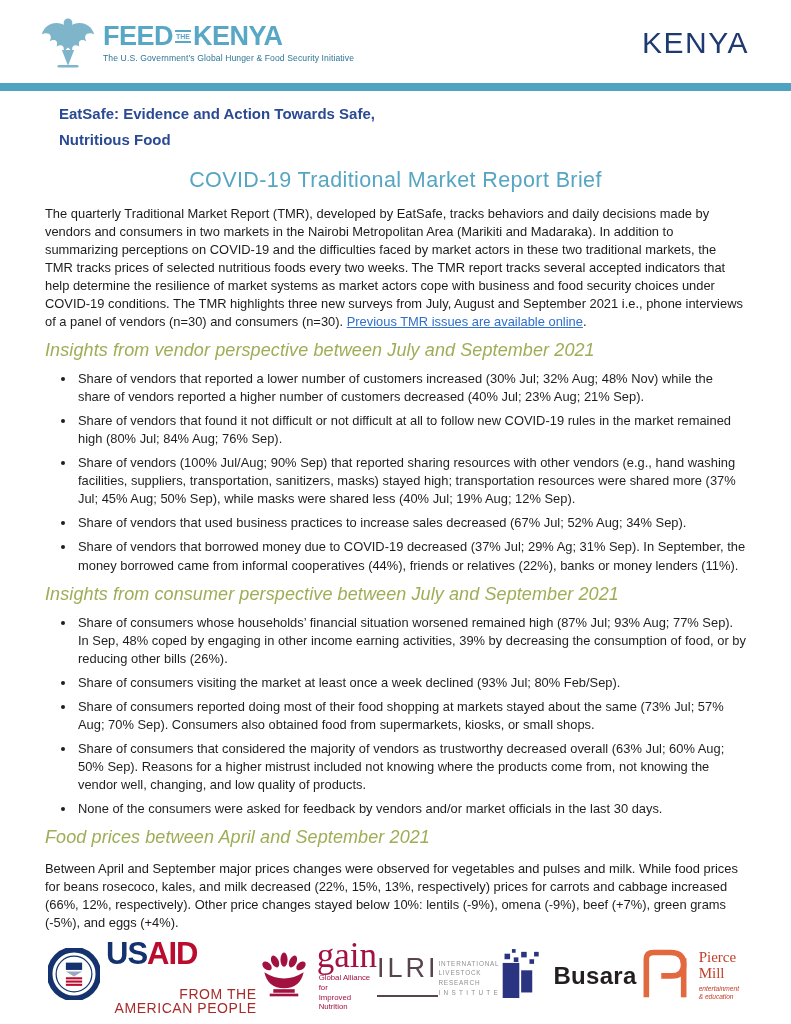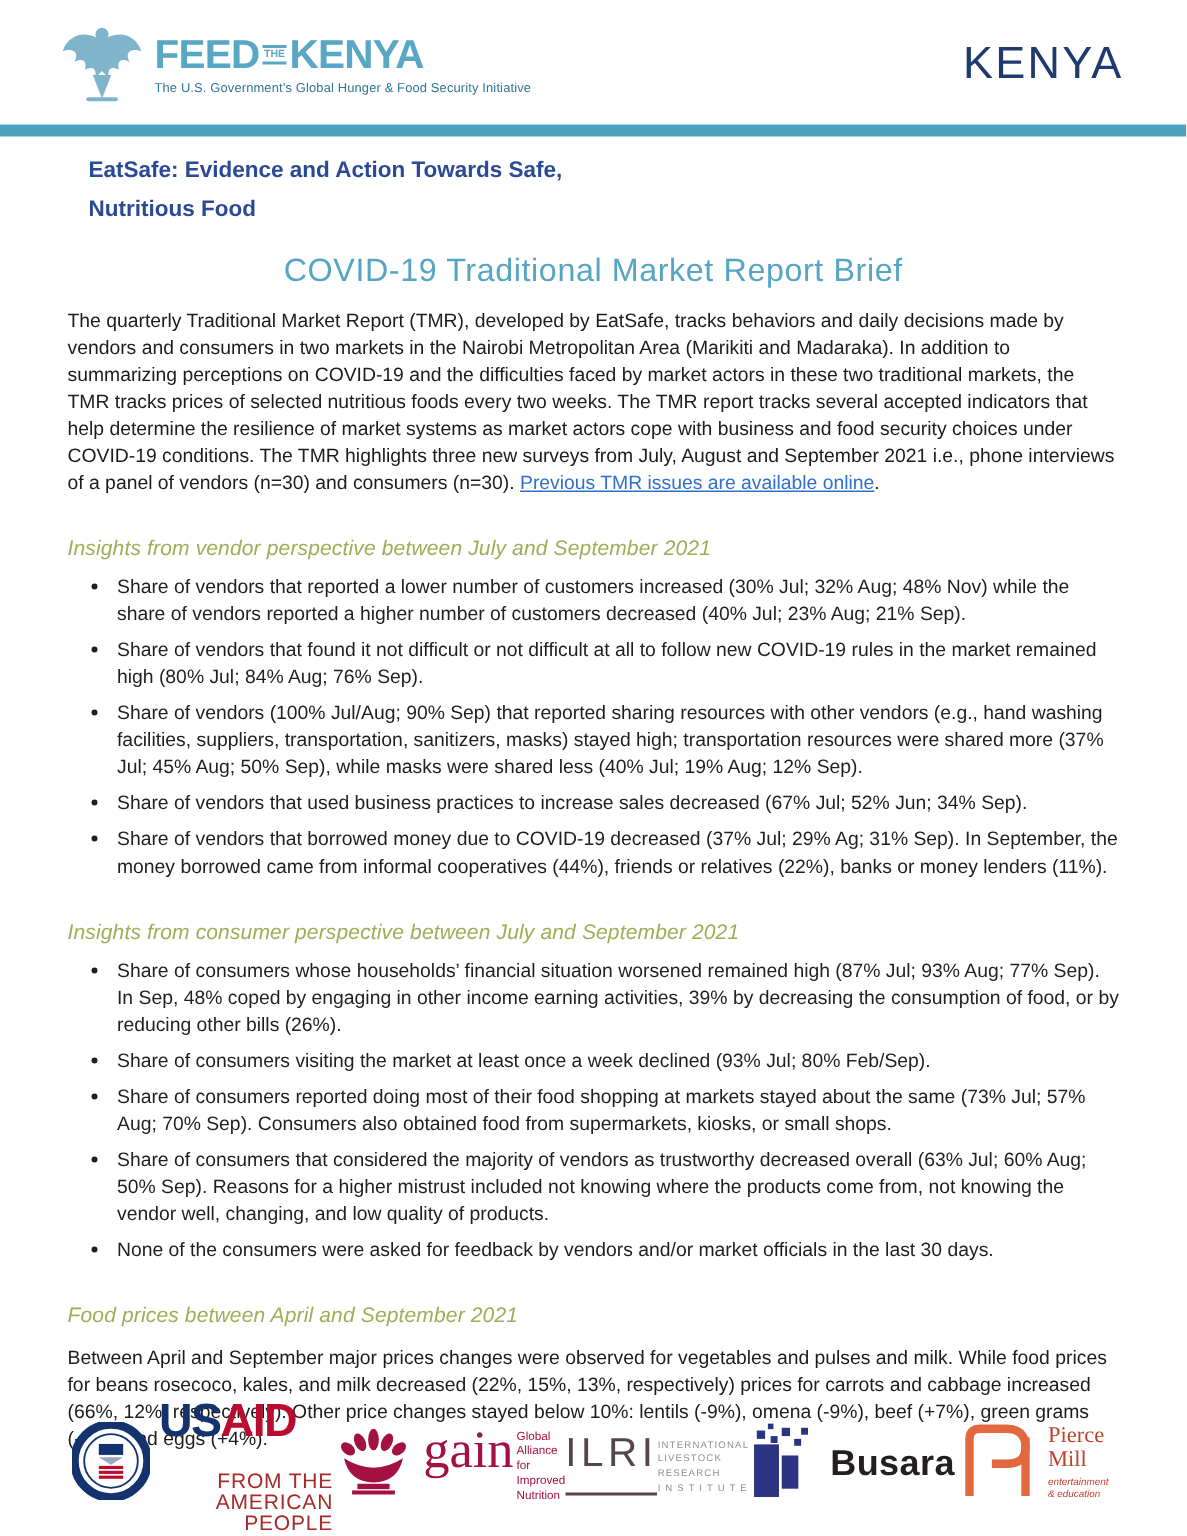--- a/index.html
+++ b/index.html
@@ -16,35 +16,35 @@
   .country{color:#1f3a70;font-size:30px;letter-spacing:1.5px;}
   .teal-rule{height:8px;background:#4da3c0;}
 
   
   .content{padding:6px 45px 0 45px;}
   .program-title{color:#2b4a94;font-size:15px;font-weight:bold;margin:4px 0 0 14px;line-height:1.75;}
   .report-title{color:#55a5c3;text-align:center;font-size:21.5px;font-weight:normal;margin:14px 0 0;letter-spacing:0.4px;}
   .issue-line{color:#55a5c3;text-align:center;font-size:16.5px;font-weight:normal;margin:16px 0 0;letter-spacing:0.2px;}
   .body-text{font-size:12.9px;line-height:1.4;margin:12px 0 0;color:#1c1c1c;}
   .link{color:#2e6fd0;text-decoration:underline;cursor:pointer;}
-  .section-heading{color:#9dae56;font-style:italic;font-size:14px;font-weight:normal;margin:26px 0 0;letter-spacing:0.1px;}
+  .section-heading{color:#9dae56;font-style:italic;font-size:18px;font-weight:normal;margin:9px 0 0;letter-spacing:0.1px;}
   ul.bullets{margin:9px 0 0;padding-left:31px;}
   ul.bullets li{font-size:12.9px;line-height:1.4;margin-bottom:6px;padding-left:2px;}
 
   
   .partner-logos{position:absolute;left:48px;right:52px;bottom:10px;height:76px;display:flex;align-items:center;justify-content:space-between;}
   .logo-block{display:flex;align-items:center;gap:6px;}
   
   .usaid-text{display:flex;flex-direction:column;line-height:1;}
   .usaid-word{font-size:31px;font-weight:bold;letter-spacing:-1px;}
   .usaid-us{color:#14336e;}
   .usaid-aid{color:#ba0c2f;}
   .usaid-tag{color:#a72b2a;font-size:14px;letter-spacing:0.55px;margin-top:18px;text-align:right;}
   
-  .gain-text{display:flex;flex-direction:row;line-height:1;}
+  .gain-text{display:flex;flex-direction:column;line-height:1;}
   .gain-word{font-family:"Liberation Serif",serif;color:#a31141;font-size:35px;line-height:0.9;}
   .gain-tag{color:#a31141;font-size:7.8px;line-height:1.25;margin-top:2px;margin-left:2px;}
   
   .ilri-block{display:flex;flex-direction:row;line-height:1;}
   .ilri-word{color:#57454e;font-size:27px;letter-spacing:3px;border-bottom:2px solid #57454e;padding-bottom:3px;}
   .ilri-tag{color:#8f8f8f;font-size:6.4px;letter-spacing:0.8px;line-height:1.5;margin-top:4px;}
   
   .pm-text{display:flex;flex-direction:column;line-height:1;}
   .pm-name{font-family:"Liberation Serif",serif;color:#c0402a;font-size:15px;line-height:1.05;}
   .pm-tag{color:#c0402a;font-size:6.6px;font-style:italic;line-height:1.3;margin-top:3px;}
@@ -92,21 +92,21 @@
 
     <p class="body-text">
       <span>The quarterly Traditional Market Report (TMR), developed by EatSafe, tracks behaviors and daily decisions made by vendors and consumers in two markets in the Nairobi Metropolitan Area (Marikiti and Madaraka). In addition to summarizing perceptions on COVID-19 and the difficulties faced by market actors in these two traditional markets, the TMR tracks prices of selected nutritious foods every two weeks. The TMR report tracks several accepted indicators that help determine the resilience of market systems as market actors cope with business and food security choices under COVID-19 conditions. The TMR highlights three new surveys from July, August and September 2021 i.e., phone interviews of a panel of vendors (n=30) and consumers (n=30). </span><a class="link" href="#">Previous TMR issues are available online</a><span>.</span>
     </p>
 
     <h4 class="section-heading">Insights from vendor perspective between July and September 2021</h4>
     <ul class="bullets">
       <li>Share of vendors that reported a lower number of customers increased (30% Jul; 32% Aug; 48% Nov) while the share of vendors reported a higher number of customers decreased (40% Jul; 23% Aug; 21% Sep).</li>
       <li>Share of vendors that found it not difficult or not difficult at all to follow new COVID-19 rules in the market remained high (80% Jul; 84% Aug; 76% Sep).</li>
       <li>Share of vendors (100% Jul/Aug; 90% Sep) that reported sharing resources with other vendors (e.g., hand washing facilities, suppliers, transportation, sanitizers, masks) stayed high; transportation resources were shared more (37% Jul; 45% Aug; 50% Sep), while masks were shared less (40% Jul; 19% Aug; 12% Sep).</li>
-      <li>Share of vendors that used business practices to increase sales decreased (67% Jul; 52% Jun; 34% Sep).</li>
+      <li>Share of vendors that used business practices to increase sales decreased (67% Jul; 52% Aug; 34% Sep).</li>
       <li>Share of vendors that borrowed money due to COVID-19 decreased (37% Jul; 29% Ag; 31% Sep). In September, the money borrowed came from informal cooperatives (44%), friends or relatives (22%), banks or money lenders (11%).</li>
     </ul>
 
     <h4 class="section-heading">Insights from consumer perspective between July and September 2021</h4>
     <ul class="bullets">
       <li>Share of consumers whose households’ financial situation worsened remained high (87% Jul; 93% Aug; 77% Sep). In Sep, 48% coped by engaging in other income earning activities, 39% by decreasing the consumption of food, or by reducing other bills (26%).</li>
       <li>Share of consumers visiting the market at least once a week declined (93% Jul; 80% Feb/Sep).</li>
       <li>Share of consumers reported doing most of their food shopping at markets stayed about the same (73% Jul; 57% Aug; 70% Sep). Consumers also obtained food from supermarkets, kiosks, or small shops.</li>
       <li>Share of consumers that considered the majority of vendors as trustworthy decreased overall (63% Jul; 60% Aug; 50% Sep). Reasons for a higher mistrust included not knowing where the products come from, not knowing the vendor well, changing, and low quality of products.</li>
       <li>None of the consumers were asked for feedback by vendors and/or market officials in the last 30 days.</li>

